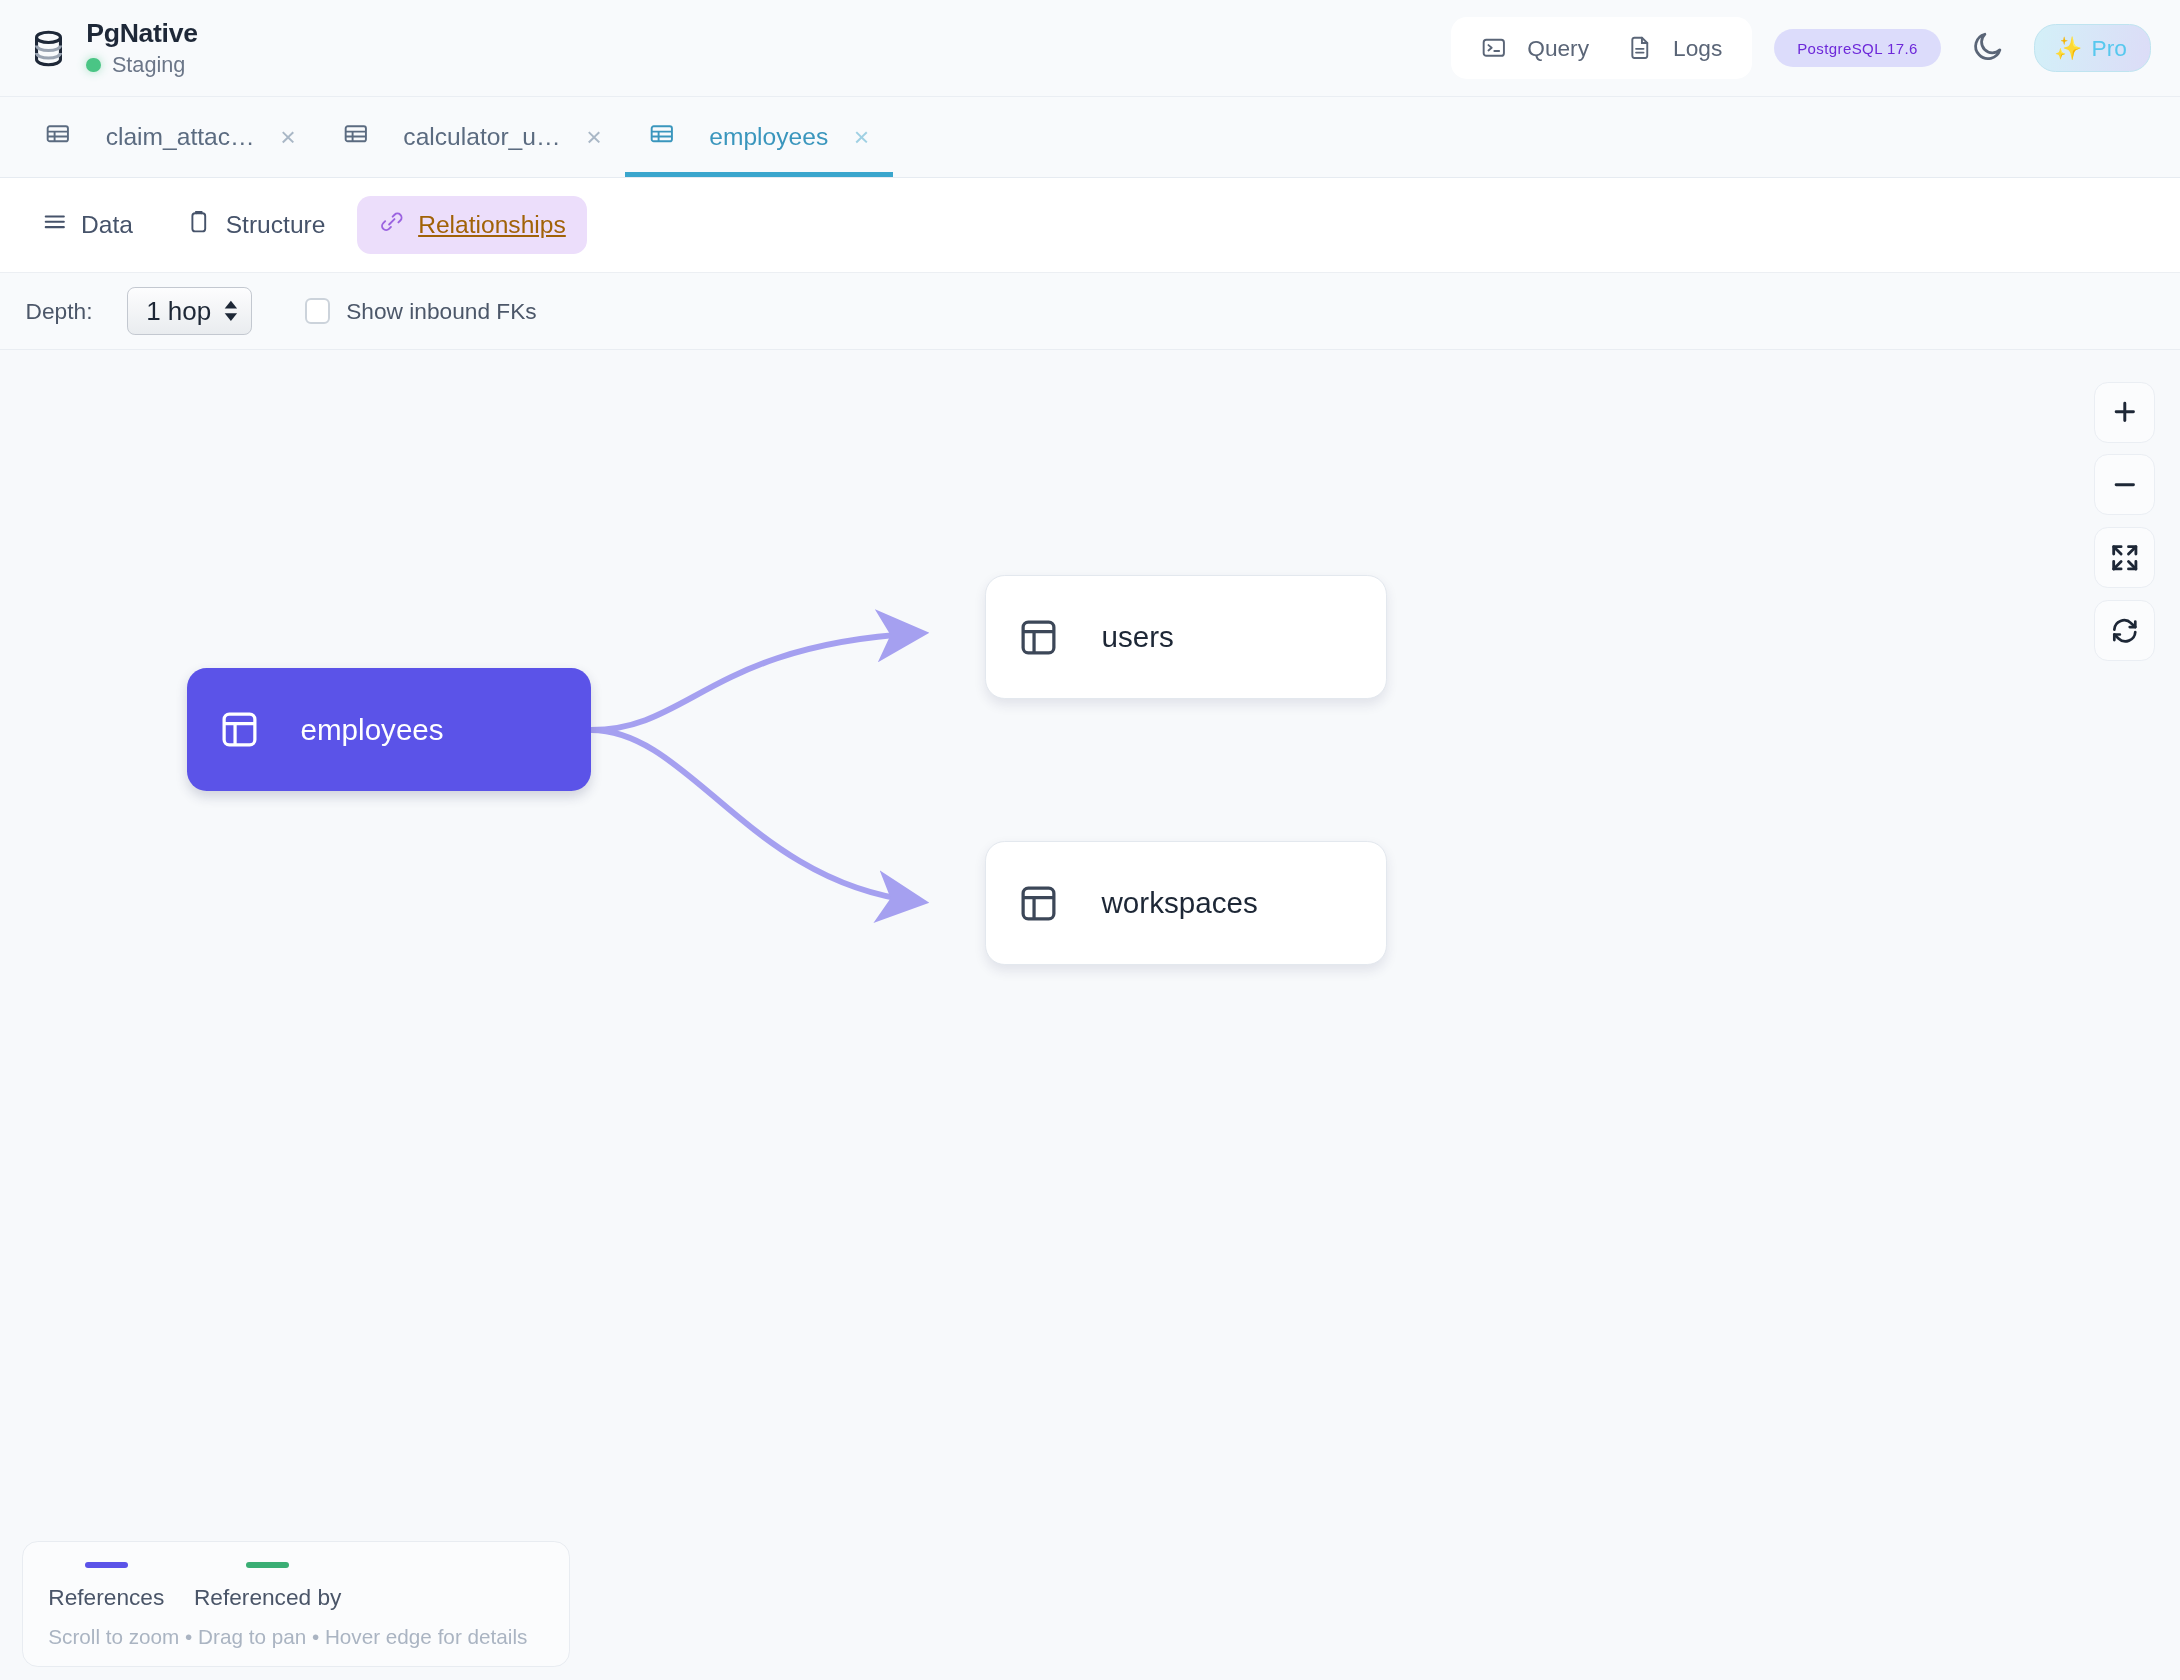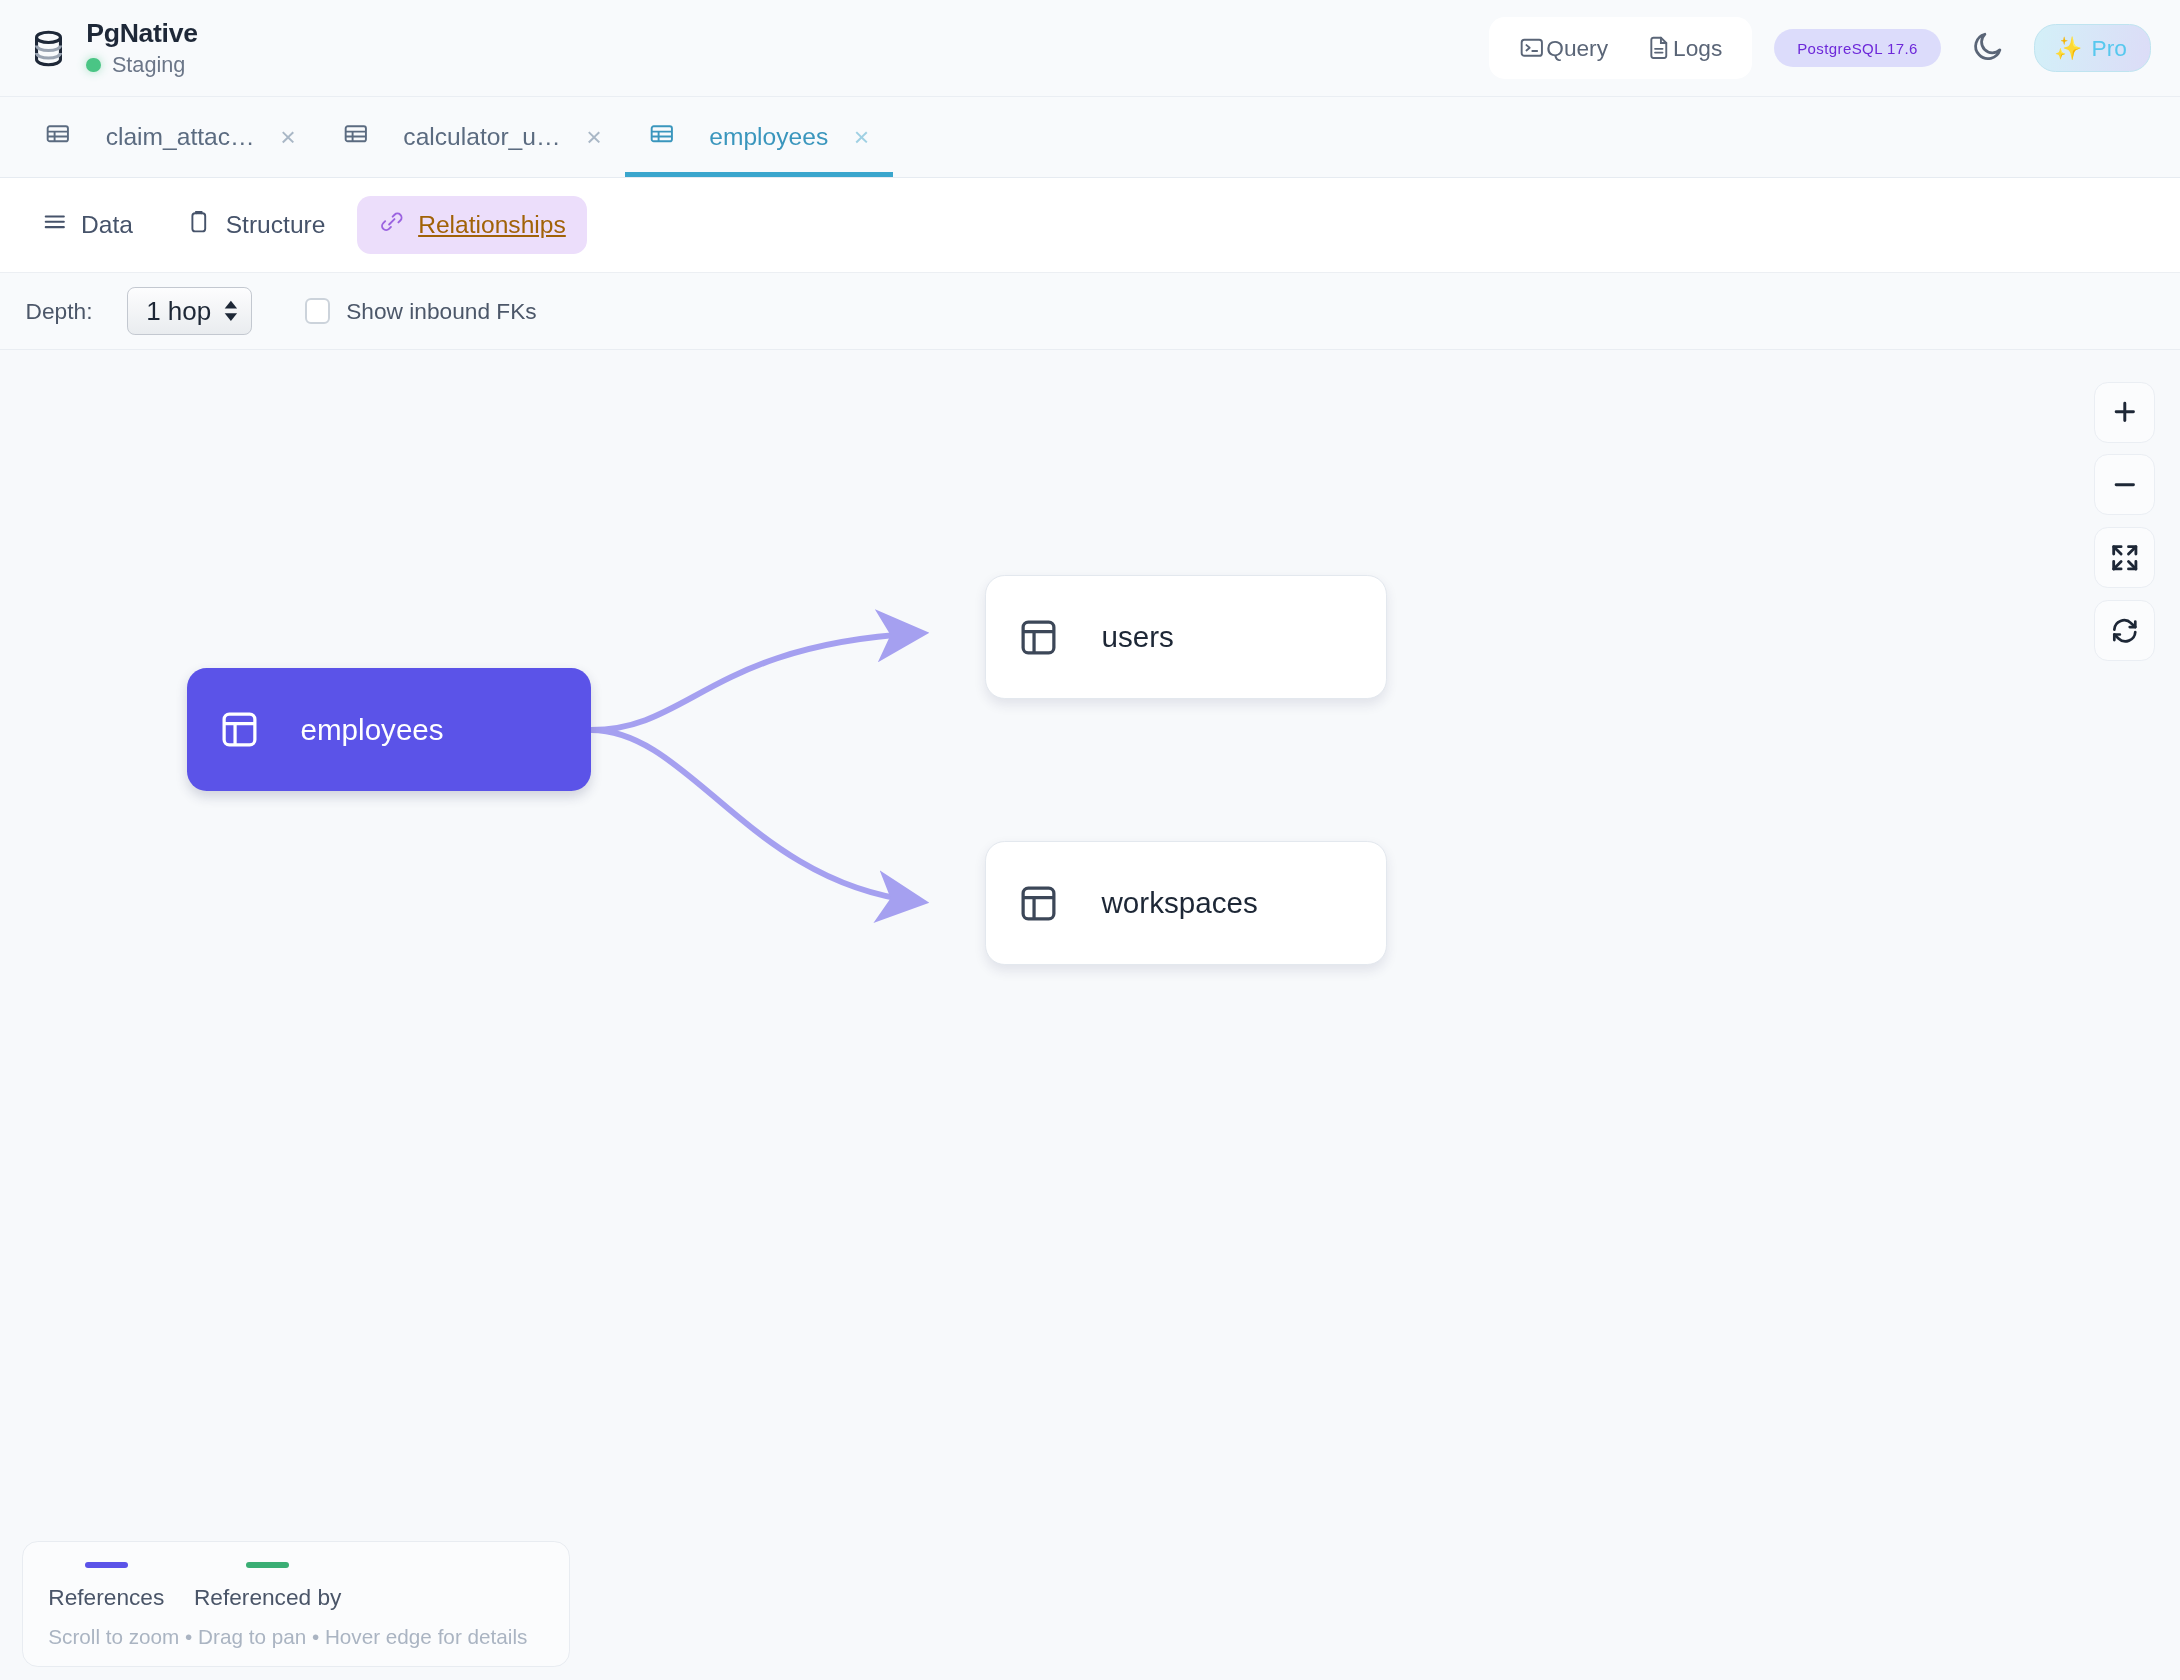--- a/index.html
+++ b/index.html
@@ -37,21 +37,21 @@
 
   .header-right {
     margin-left: auto; display: flex; align-items: center; gap: 21.7px;
   }
   .seg-group {
     display: flex; align-items: center; gap: 5.9px;
     background: #ffffff; border-radius: 15.8px;
     padding: 8.9px 13.8px;
   }
   .seg-btn {
-    display: flex; align-items: center; gap: 2px;
+    display: flex; align-items: center; gap: 21px;
     padding: 8.9px 15.8px; border-radius: 11.8px;
     font-size: 22.7px; color: #5a6577; cursor: pointer;
     background: transparent; border: none;
     font-family: "Liberation Sans", sans-serif;
   }
   .seg-btn svg { display:block; }
   .pg-badge {
     background: #dcdcfb; color: #6d28d9;
     font-family: Liberation Sans, sans-serif;
     font-size: 15px; letter-spacing: 0.4px;

